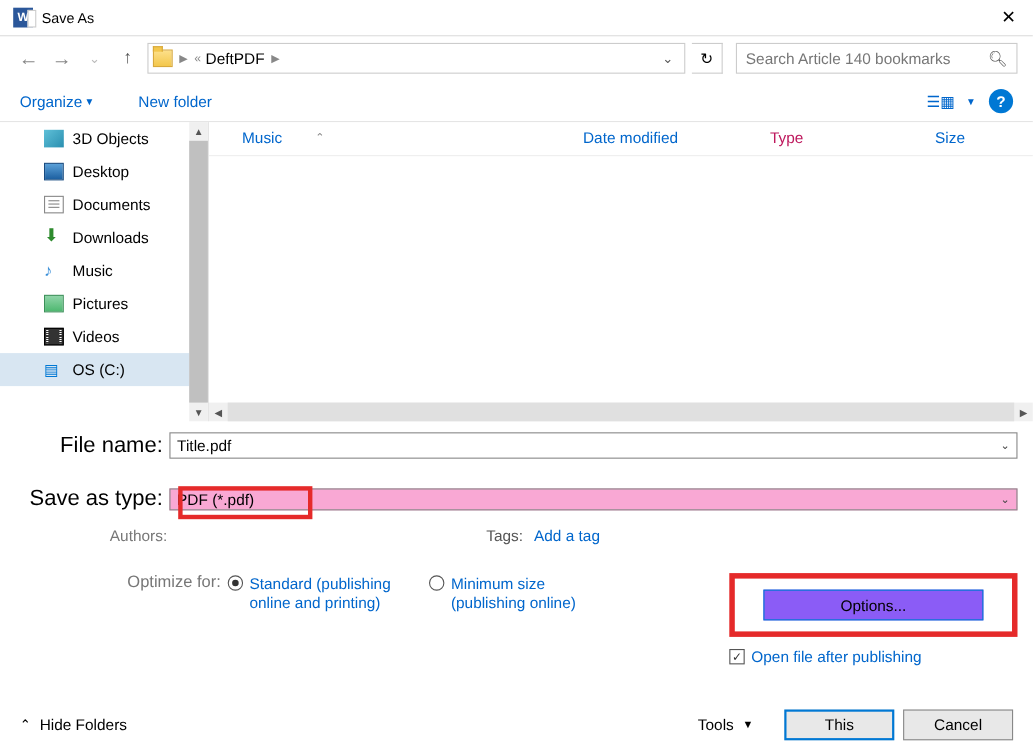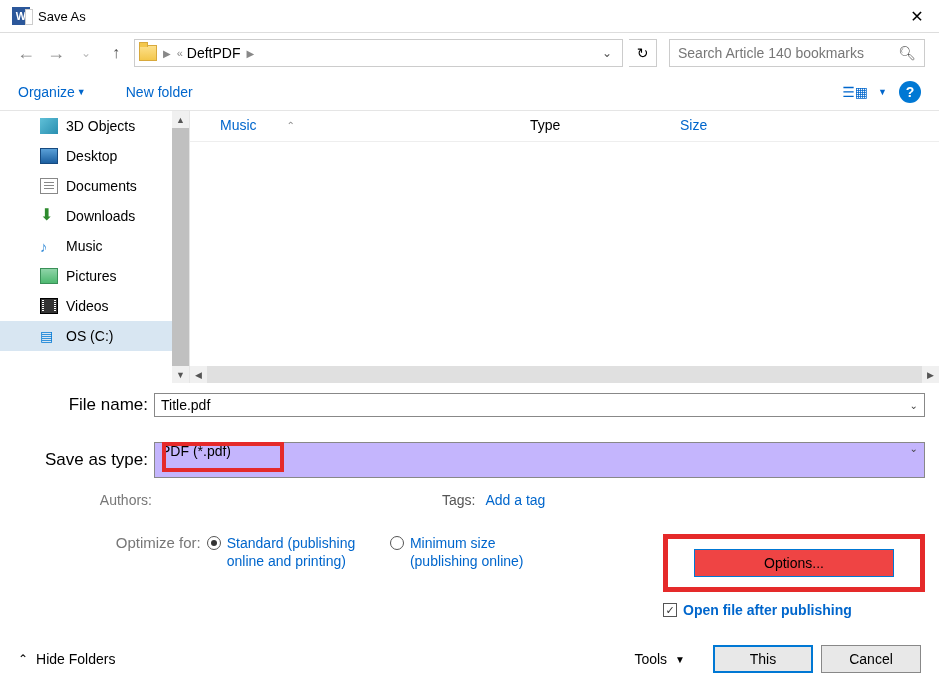--- a/index.html
+++ b/index.html
@@ -56,56 +56,56 @@
 .icon-videos::after { content:""; position:absolute; right:1px; top:1px; bottom:1px; width:2px; background: repeating-linear-gradient(#fff,#fff 1px,#333 1px,#333 2px);}
 .icon-drive { color:#0078d4; font-size:14px; }
 .side-scroll { position: absolute; right: 0; top: 0; bottom: 0; width: 17px; background: #f0f0f0; display: flex; flex-direction: column; }
 .scroll-btn { height: 17px; display: flex; align-items: center; justify-content: center; font-size: 9px; color: #555; }
 .scroll-thumb { flex: 1; margin: 0; background: #c0c0c0; }
 
 .filelist { flex: 1; position: relative; }
 .file-header { display: flex; padding: 6px 0 8px 30px; border-bottom: 1px solid #eee; }
 .col-name { width: 310px; color: #0066cc; font-size: 14px; display:flex;align-items:center;gap:30px;}
 .col-date { width: 170px; color: #0066cc; font-size: 14px; }
-.col-type { width: 150px; color: #000000; font-size: 14px; }
+.col-type { width: 150px; color: #be185d; font-size: 14px; }
 .col-size { color: #0066cc; font-size: 14px; }
 .sort-caret { color:#888; font-size:10px; }
 .h-scroll { position: absolute; bottom: 0; left: 0; right: 0; height: 17px; background: #f0f0f0; display: flex; }
 .h-scroll .scroll-btn { width: 17px; height: 17px; }
 .h-thumb { flex: 1; background: #e0e0e0; }
 .h-right { width: 17px; display: flex; align-items: center; justify-content: center; font-size: 9px; color: #555; }
 
 
 .form-area { padding: 10px 14px 0 14px; }
 .form-row { display: flex; align-items: center; margin-bottom: 6px; }
-.form-label { width: 140px; text-align: right; padding-right: 6px; font-size: 17px; }
+.form-label { width: 140px; text-align: right; padding-right: 6px; font-size: 20px; }
 .form-input { flex: 1; border: 1px solid #888; height: 24px; padding: 0 6px; font-size: 14px; display: flex; align-items: center; outline: none; position: relative; }
-.form-select { flex: 1; border: 1px solid #888; height: 36px; padding: 0 6px; font-size: 14px; display: flex; align-items: flex-start; background: #c4b5fd; position: relative; }
+.form-select { flex: 1; border: 1px solid #888; height: 20px; padding: 0 6px; font-size: 14px; display: flex; align-items: center; background: #f9a8d4; position: relative; }
 .form-select .dd { margin-left: auto; font-size: 10px; color: #444; }
 .form-input .dd { margin-left: auto; font-size: 10px; color: #444; }
 .red-box-type { position: absolute; border: 4px solid #e52a2a; left: 148px; top: 0px; width: 122px; height: 30px; pointer-events: none; }
 .meta-row { display: flex; padding: 8px 0 4px 0; }
 .meta-label { color: #777; font-size: 14px; }
 .meta-authors { width: 148px; text-align: right; margin-left: -4px; padding-right: 6px;}
 .meta-tags-lbl { margin-left: 284px; color: #555; text-align: right; }
 .meta-tags-link { color: #0066cc; margin-left: 10px; cursor: text; }
 
 .optimize-row { display: flex; padding-top: 22px; }
 .opt-label { width: 200px; text-align: right; padding-right: 6px; color: #777; font-size: 15px; }
 .radio-group { display: flex; flex-direction: row; gap: 10px; }
 .radio-item { display: flex; gap: 6px; }
 .radio-circle { width: 14px; height: 14px; border: 1px solid #555; border-radius: 50%; display: flex; align-items: center; justify-content: center; flex-shrink: 0; margin-top: 2px; }
 .radio-circle.checked::after { content: ""; width: 6px; height: 6px; background: #333; border-radius: 50%; }
 .radio-text { color: #0066cc; font-size: 14px; max-width: 160px; line-height: 1.3; }
 
 .right-col { margin-left: 100px; }
-.options-btn { width: 200px; height: 28px; background: #ef4444; border: 1px solid #0078d4; display: flex; align-items: center; justify-content: center; font-size: 14px; }
+.options-btn { width: 200px; height: 28px; background: #8b5cf6; border: 1px solid #0078d4; display: flex; align-items: center; justify-content: center; font-size: 14px; }
 .open-after { display: flex; align-items: center; gap: 6px; margin-top: 10px; }
 .checkbox { width: 14px; height: 14px; border: 1px solid #555; display: flex; align-items: center; justify-content: center; font-size: 11px; color: #333; }
-.cb-label { color: #0066cc; font-size: 14px; font-weight: bold; }
+.cb-label { color: #0066cc; font-size: 14px; }
 .red-box-opts { border: 5px solid #e52a2a; padding: 10px 26px; display: inline-block; }
 
 
 .footer { position: absolute; bottom: 0; left: 0; right: 0; height: 46px; display: flex; align-items: center; padding: 0 18px; }
 .hide-folders { display: flex; align-items: center; gap: 8px; font-size: 14px; }
 .caret-up { font-size: 12px; }
 .tools { margin-left: auto; display: flex; align-items: center; gap: 8px; margin-right: 20px; font-size: 14px; }
 .btn { width: 100px; height: 28px; border: 1px solid #888; background: #e8e8e8; display: flex; align-items: center; justify-content: center; font-size: 14px; margin-left: 8px; }
 .btn.primary { border: 2px solid #0078d4; }
 </style>
@@ -191,20 +191,21 @@
       <div class="scroll-btn">▼</div>
     </div>
   </div>
 
   <div class="filelist">
     <div class="file-header">
       <div class="col-name">
           <span>Music</span>
           <span class="sort-caret">⌃</span>
         </div>
+      <div class="col-date">Date modified</div>
       <div class="col-type">Type</div>
       <div class="col-size">Size</div>
     </div>
     <div class="h-scroll">
       <div class="scroll-btn">◀</div>
       <div class="h-thumb"></div>
       <div class="h-right">▶</div>
     </div>
   </div>
 </div>

